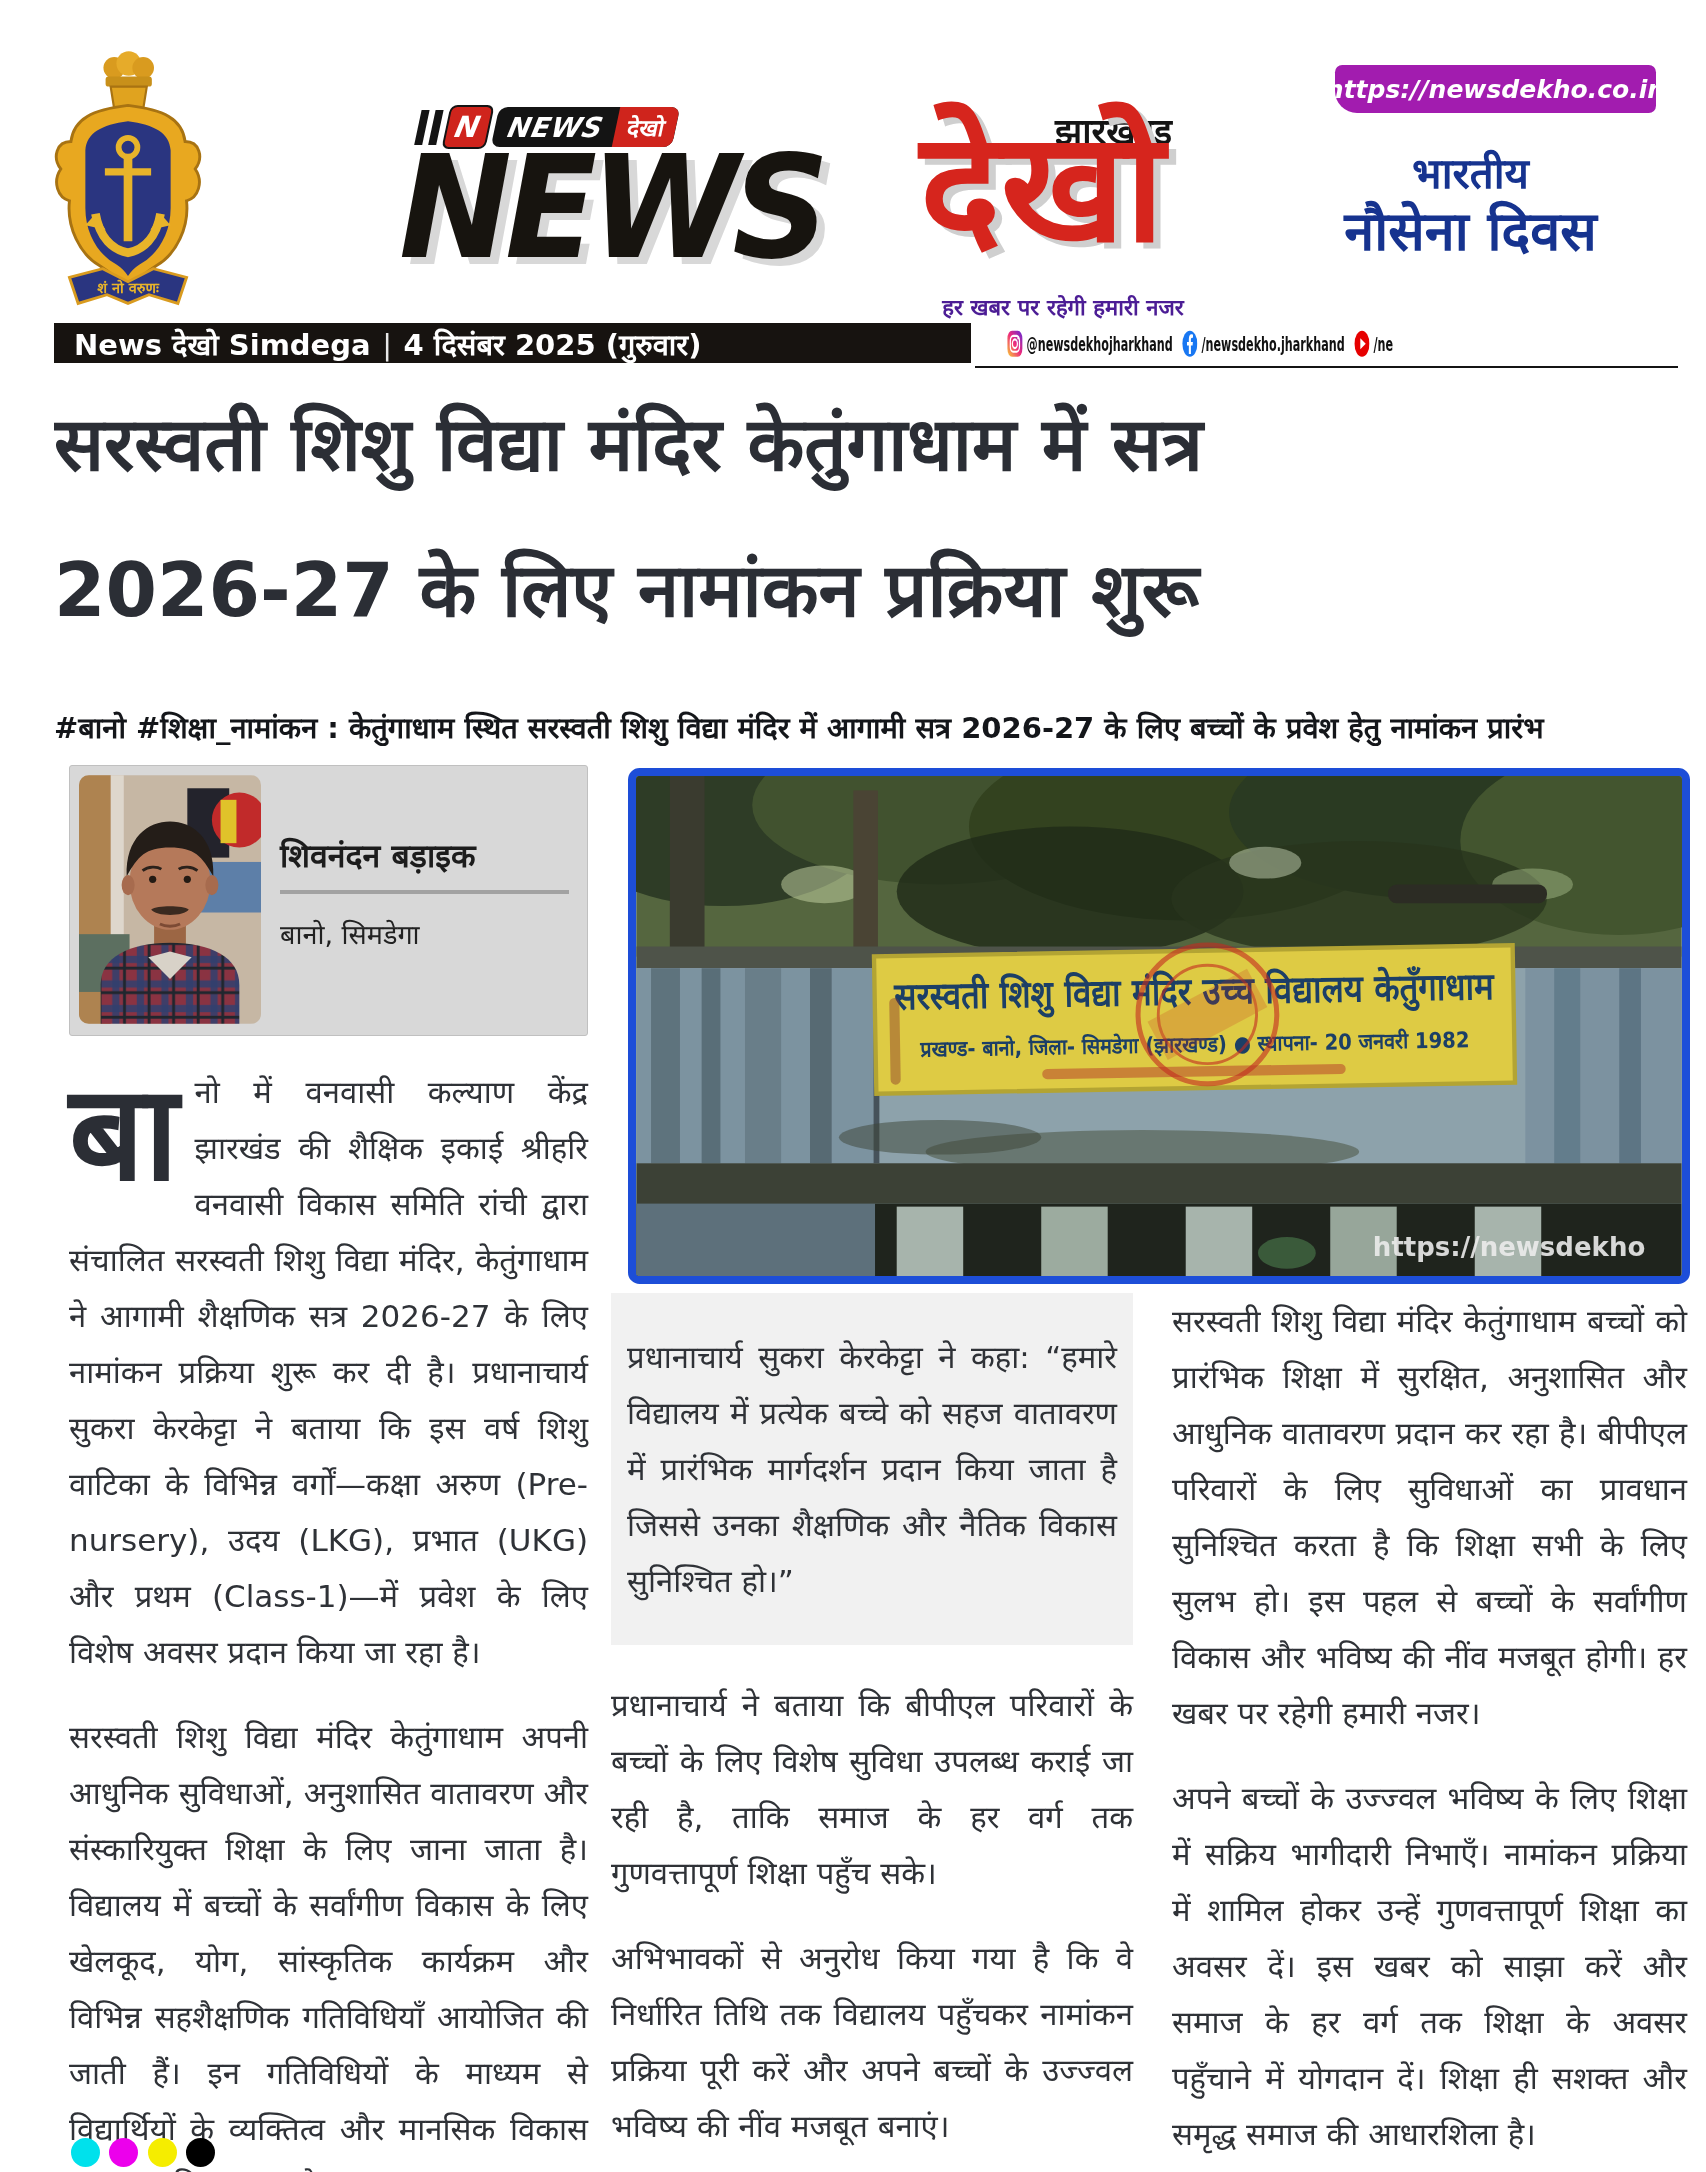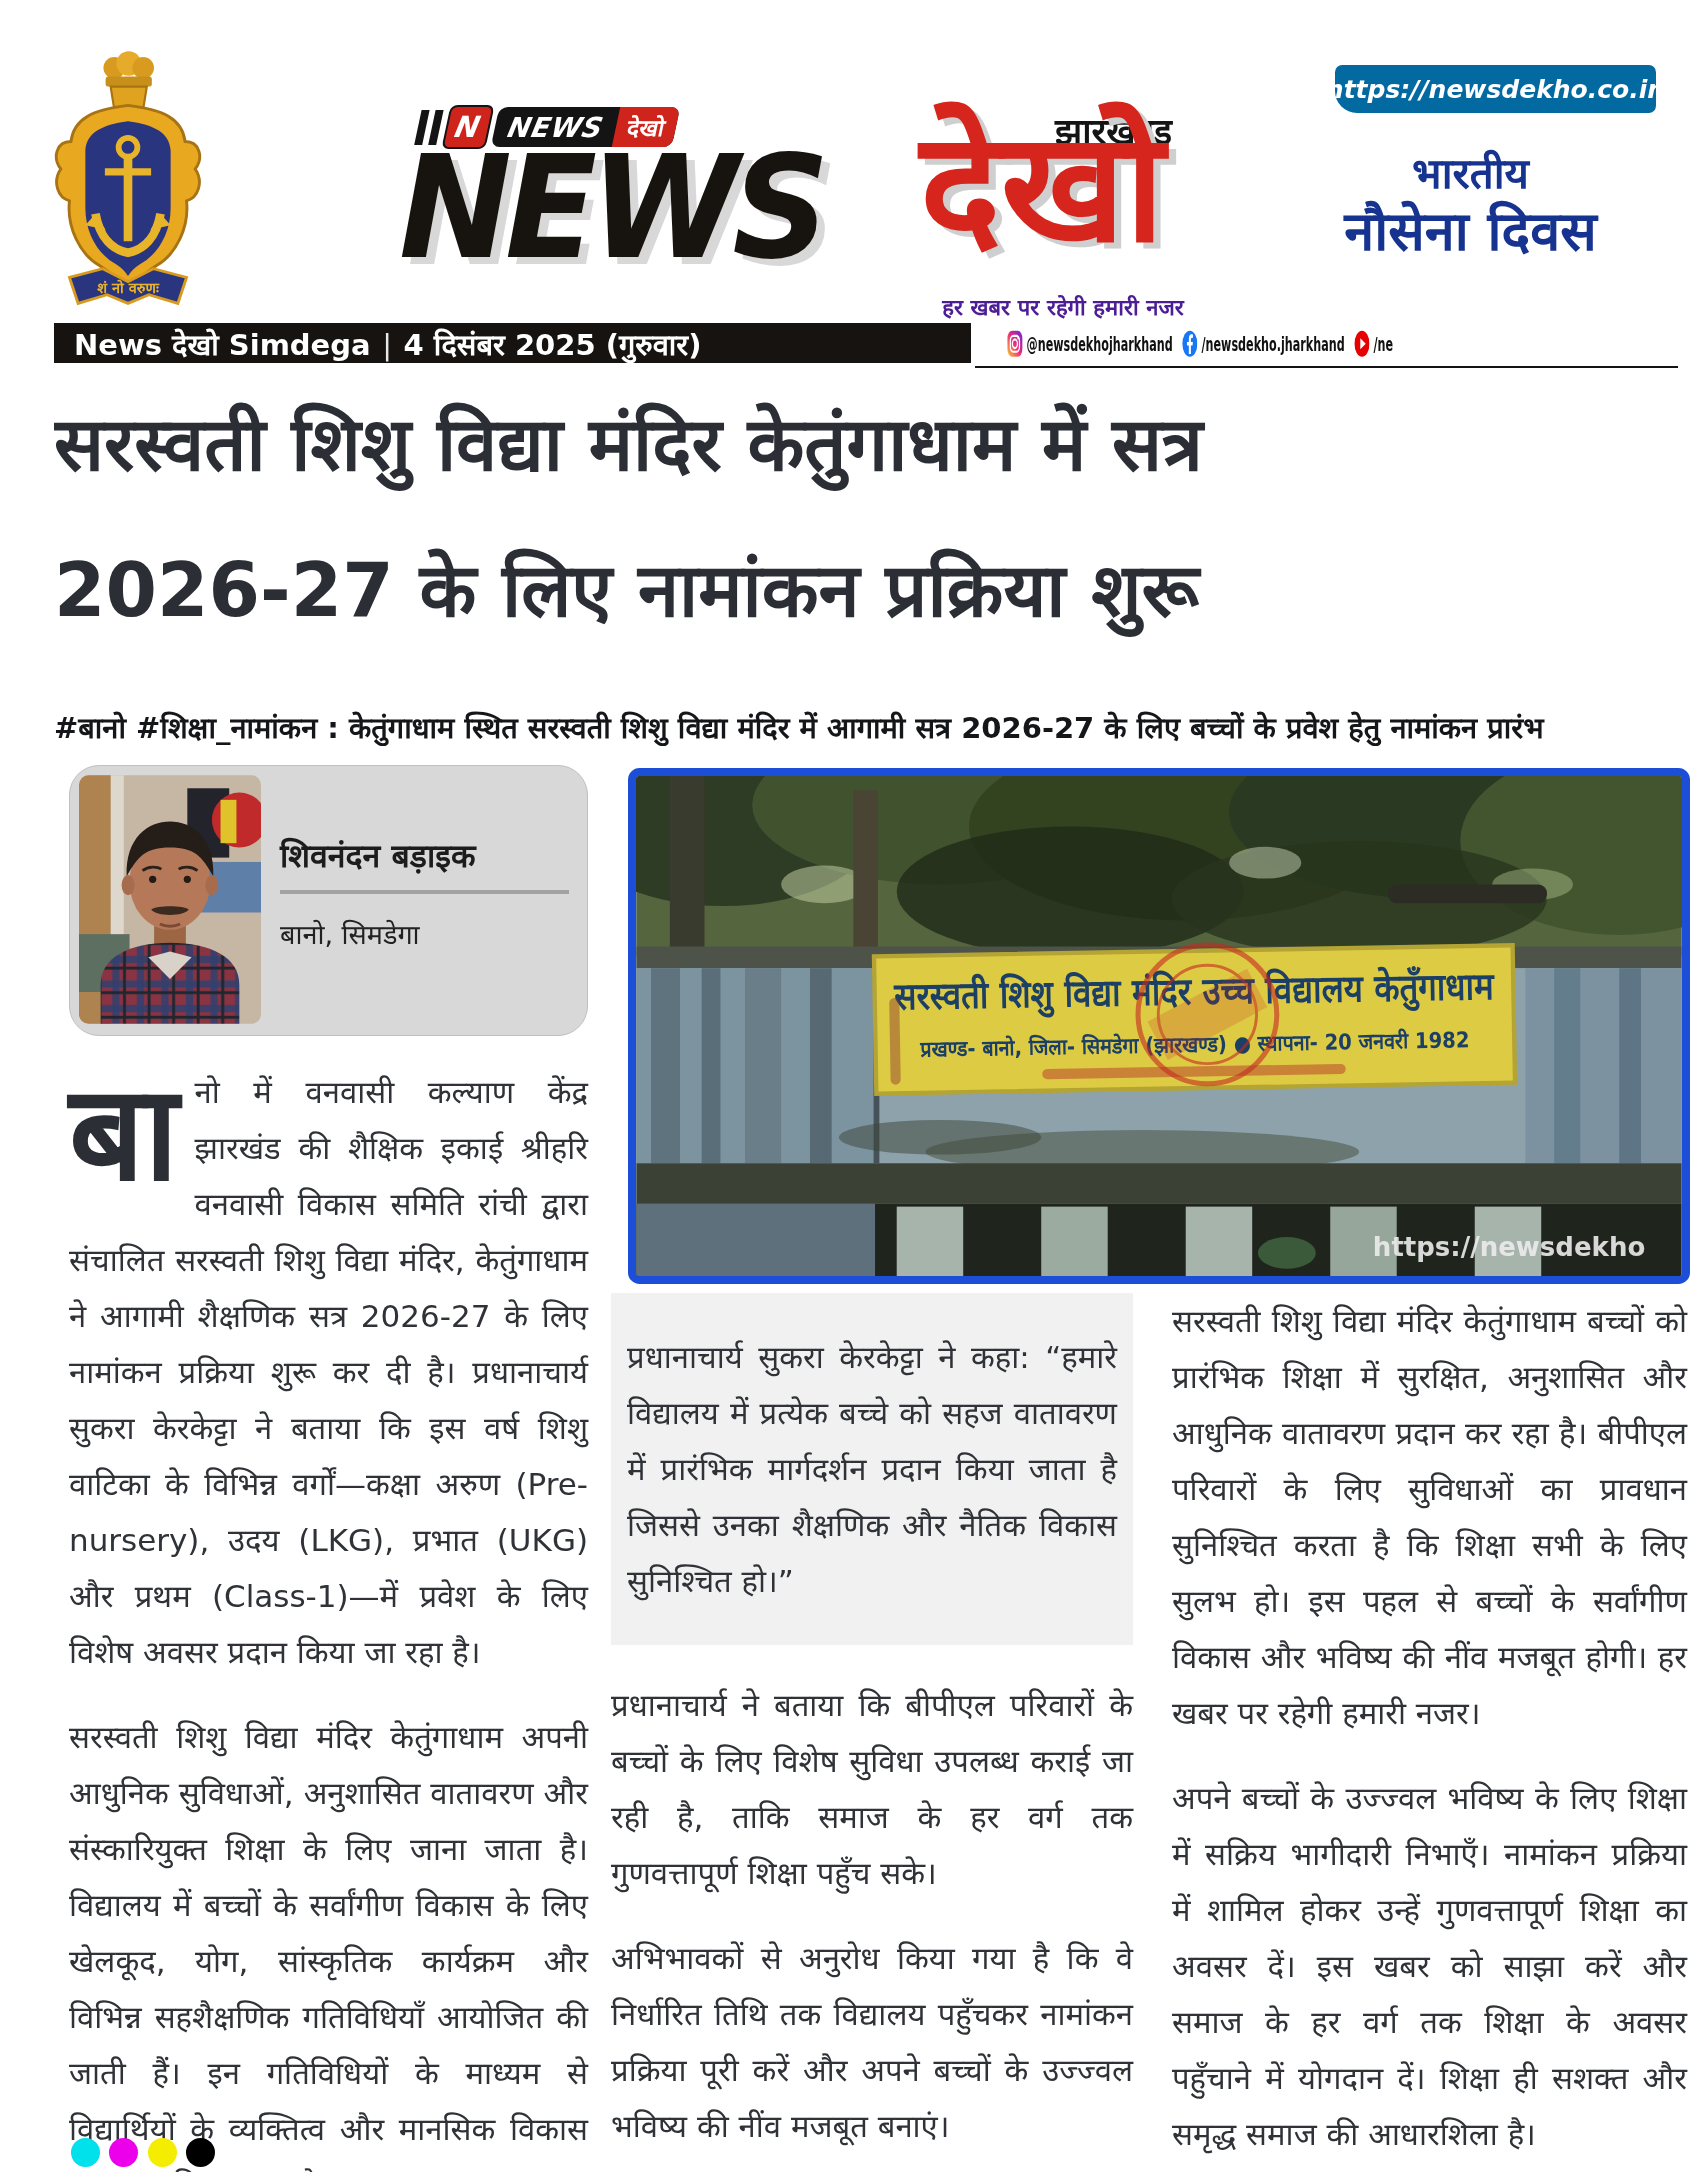--- a/index.html
+++ b/index.html
@@ -15,21 +15,21 @@
   .minilogo .pill .newsword{color:#fff;font-weight:bold;font-style:italic;font-size:27.5px;padding:0 13px;letter-spacing:0.7px;}
   .minilogo .pill .dekhobox{height:40px;background:#cf241c;color:#fff;font-weight:bold;font-size:23px;
                   display:flex;align-items:center;padding:0 11.6px;}
   .bignews{position:absolute;left:399px;top:135px;font-size:142px;line-height:145px;font-weight:bold;font-style:italic;
            color:#17140f;letter-spacing:-7.2px;transform:scaleX(.95);transform-origin:left top;
            text-shadow:8.7px 7.2px 0 #d8d8d8;white-space:nowrap;}
   .bigdekho{position:absolute;left:920px;top:94px;font-size:152px;line-height:188px;font-weight:bold;
            color:#d6251d;text-shadow:7.2px 5.8px 0 #cfcfcf;white-space:nowrap;}
   .stateword{position:absolute;left:969px;top:106px;width:289px;text-align:center;font-size:36px;font-weight:bold;color:#141414;}
   .tagline{position:absolute;left:893px;top:291px;width:340px;text-align:center;font-size:22px;font-weight:bold;color:#4c1d95;white-space:nowrap;}
-  .urlbadge{position:absolute;left:1335px;top:65px;width:321px;height:48px;background:#0369a1;color:#fff;
+  .urlbadge{position:absolute;left:1335px;top:65px;width:321px;height:48px;background:#a21caf;color:#fff;
             border-radius:7.2px 7.2px 7.2px 22px;display:flex;align-items:center;justify-content:center;
             font-size:25px;font-weight:bold;font-style:italic;}
   .event{position:absolute;left:1266px;top:148px;width:409px;text-align:center;color:#16338f;font-weight:bold;}
   .event .l1{font-size:42px;line-height:52px;}
   .event .l2{font-size:54px;line-height:64px;}
   
   .datebar{position:absolute;left:54px;top:323px;width:917px;height:40px;background:#171310;display:flex;align-items:center;}
   .datebar .inner{margin-left:20px;width:882px;white-space:nowrap;overflow:hidden;color:#fff;font-size:29px;font-weight:bold;}
   .datebar .sep{font-weight:normal;padding:0 11.6px;color:#e8e8e8;}
   .social{position:absolute;left:1007px;top:325px;width:673px;height:38px;display:flex;align-items:center;}
@@ -37,21 +37,21 @@
   .social .item{display:flex;align-items:center;gap:6.5px;}
   .social .handle{font-size:19.5px;font-weight:bold;color:#111;}
   .socialrule{position:absolute;left:975px;top:366px;width:703px;height:2.2px;background:#141414;}
   
   .hl{position:absolute;left:54px;width:1627px;font-size:74px;font-weight:800;color:#2b2e35;
       white-space:nowrap;overflow:hidden;}
   .hl1{top:391px;} .hl2{top:537px;}
   .subhl{position:absolute;left:54px;top:707px;width:1627px;font-size:29px;font-weight:bold;color:#14161a;
          white-space:nowrap;overflow:hidden;}
   
-  .rcard{position:absolute;left:69px;top:765px;width:517px;height:269px;background:#d8d8d8;border:1.4px solid #c0c0c0;border-radius:30px;}
+  .rcard{position:absolute;left:69px;top:765px;width:517px;height:269px;background:#d8d8d8;border:1.4px solid #c0c0c0;border-radius:3px;}
   .rphoto{position:absolute;left:8.7px;top:8.7px;width:182px;height:249px;border-radius:10px;overflow:hidden;}
   .rname{position:absolute;left:210px;top:67px;font-size:32px;font-weight:bold;color:#1c1c1c;white-space:nowrap;}
   .rrule{position:absolute;left:210px;top:124px;width:289px;height:3.6px;background:#a2a2a2;}
   .rloc{position:absolute;left:210px;top:149px;font-size:27px;color:#222;}
   
   .mphoto{position:absolute;left:628px;top:768px;width:1046px;height:500px;border:8px solid #1d4ed8;border-radius:11.6px;overflow:hidden;background:#7f939c;}
   
   .col{position:absolute;text-align:justify;font-size:31px;line-height:56px;color:#2f3237;}
   .col p{margin:0 0 29px 0;}
   .col1{left:69px;top:1064px;width:519px;}

